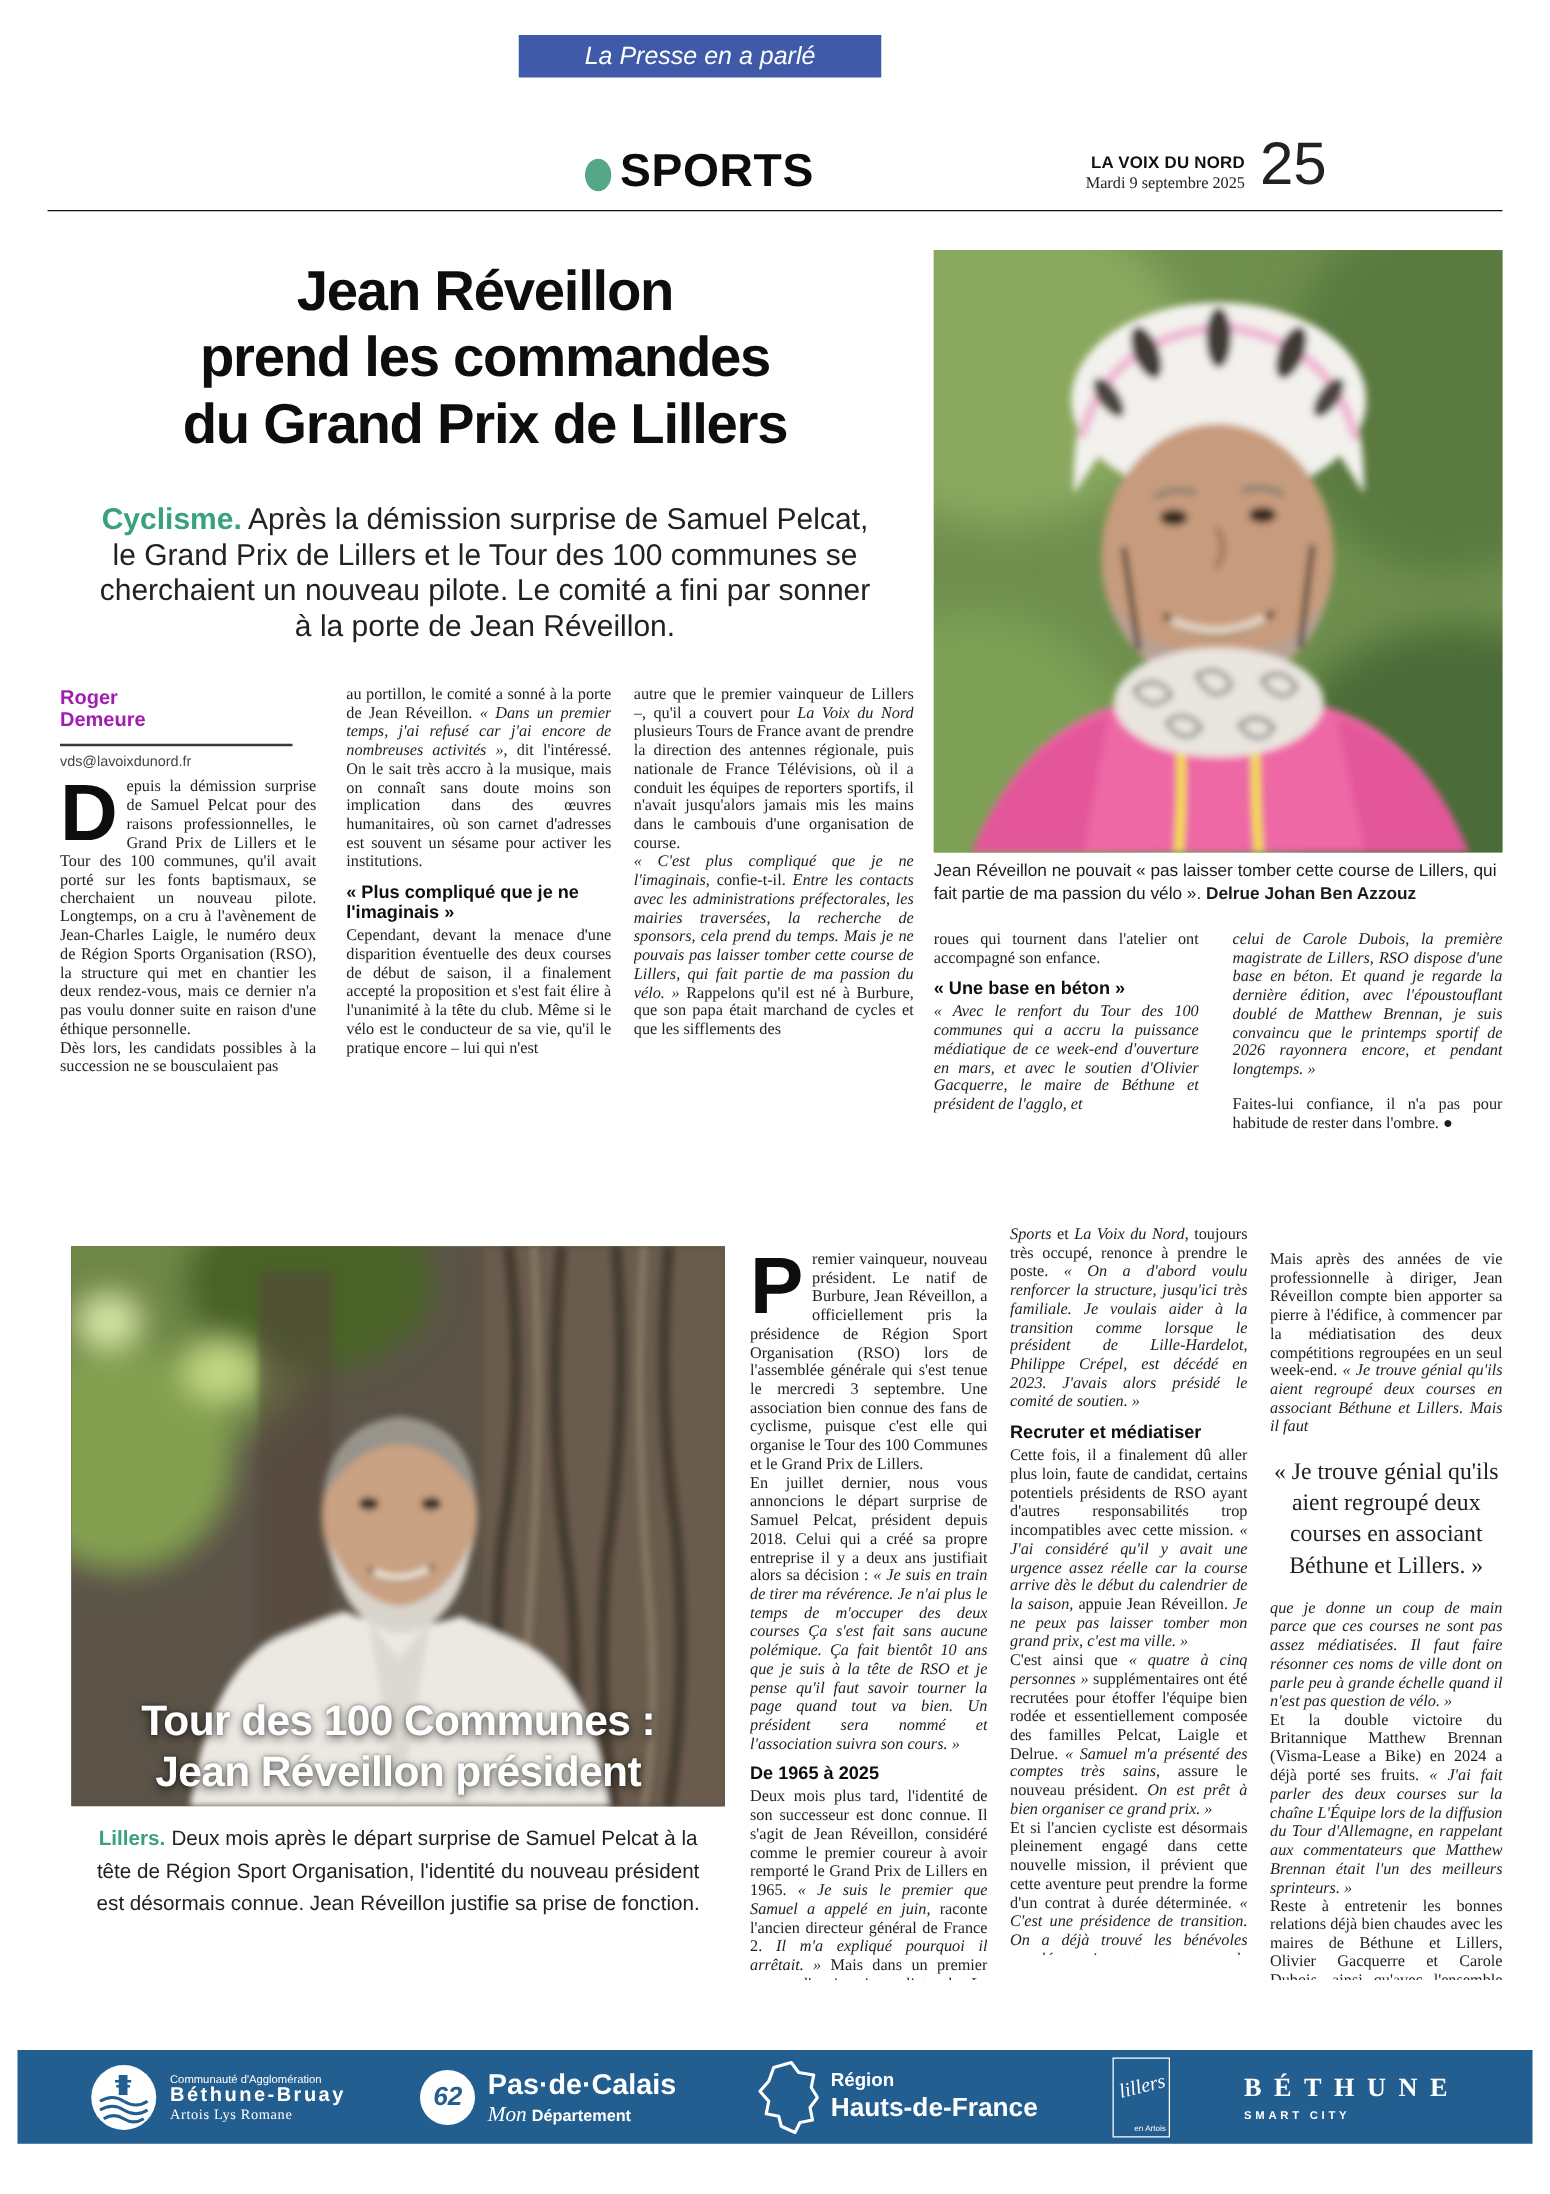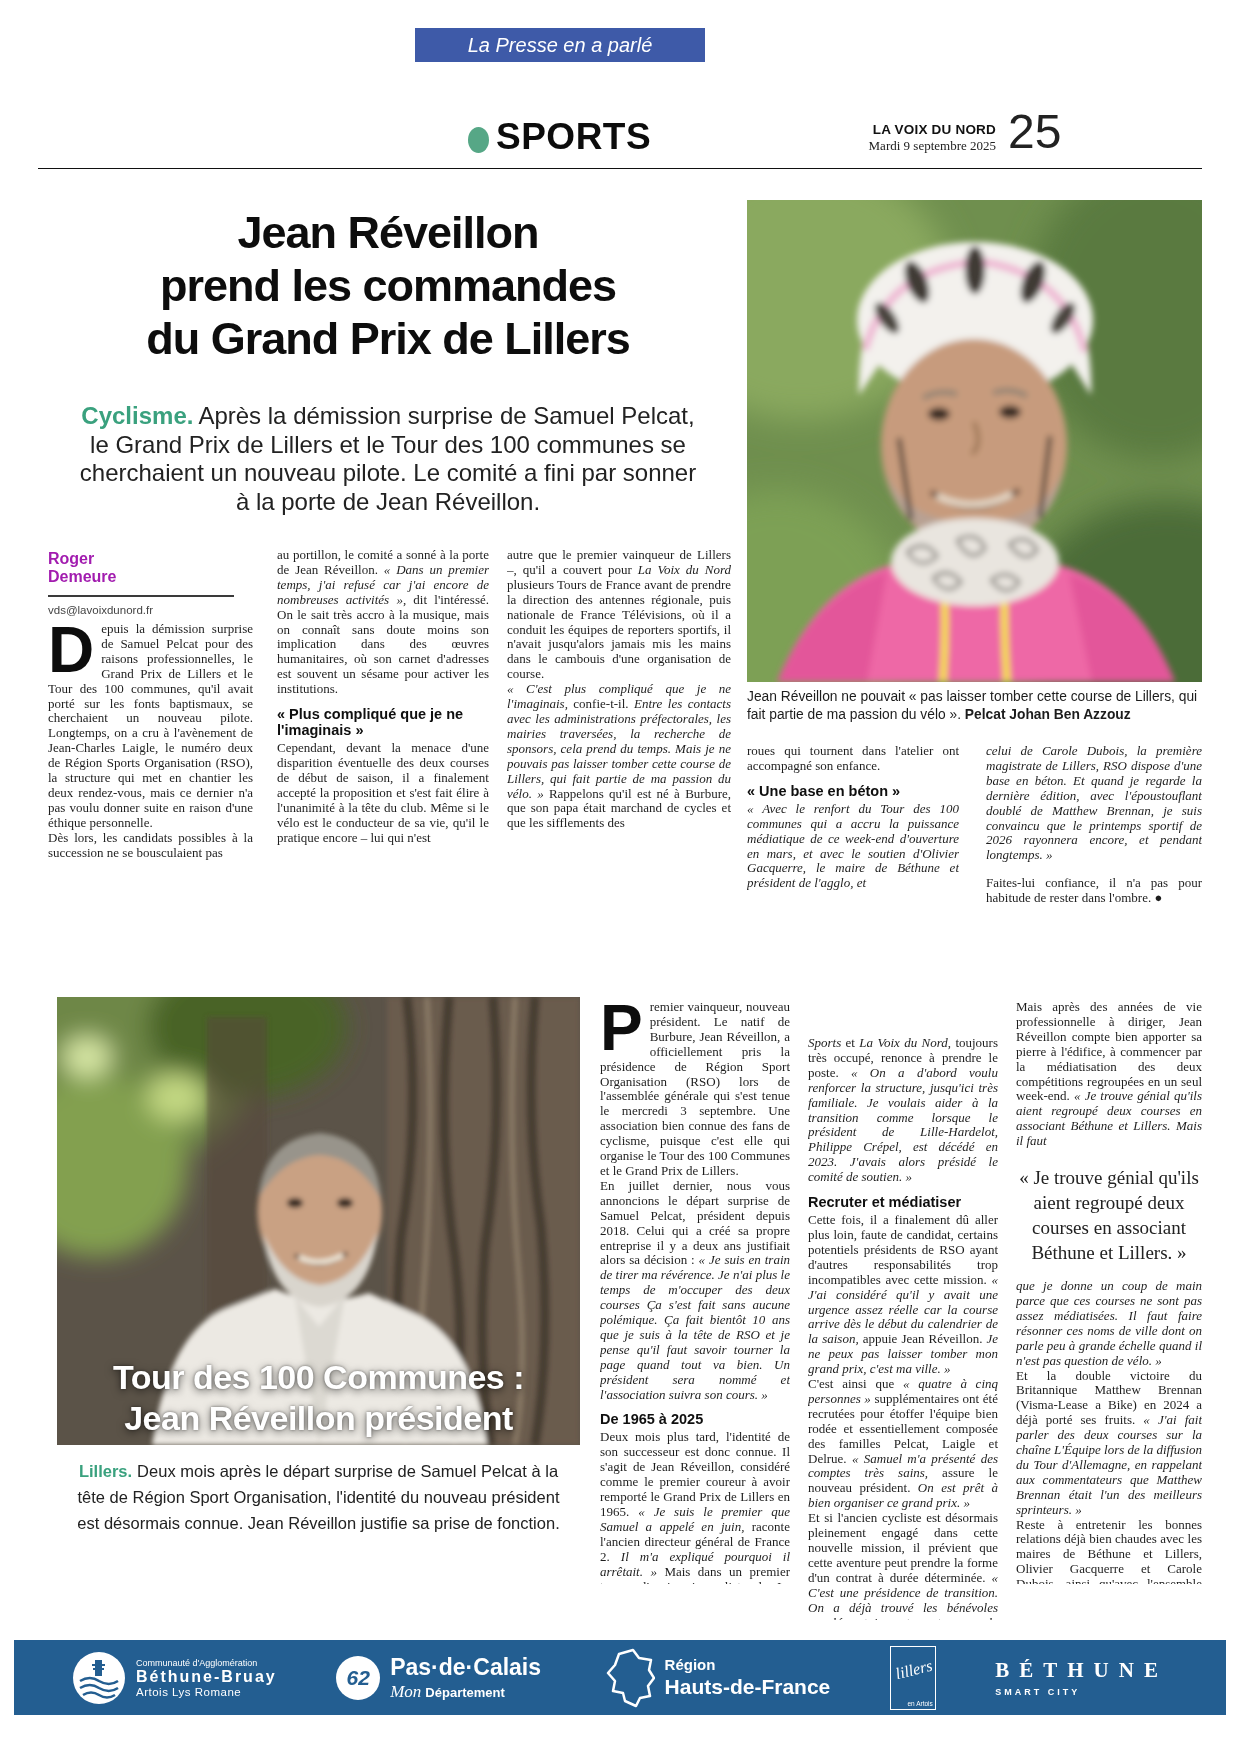--- a/index.html
+++ b/index.html
@@ -53,32 +53,32 @@
   .photo1{left:747px;top:200px;width:455px;height:482px;overflow:hidden;background:#6f8f4e;}
   .caption1{left:747px;top:688px;width:455px;font-size:13.8px;line-height:18px;color:#1c1c1c;}
 
   
   .photo2{left:57px;top:997px;width:523px;height:448px;overflow:hidden;background:#55503f;}
   .photo2-headline{position:absolute;left:0;bottom:6px;width:100%;text-align:center;
     font-weight:800;font-size:34px;line-height:41px;letter-spacing:-.5px;color:#fff;
     text-shadow:0 2px 8px rgba(0,0,0,.6),0 0 3px rgba(0,0,0,.45);}
   .lede2{left:67px;top:1458px;width:503px;margin:0;text-align:center;font-size:16.5px;line-height:26px;color:#222;}
   .a2c1{left:600px;top:1000px;width:190px;height:584px;overflow:hidden;}
-  .a2c2{left:808px;top:1036px;width:190px;height:584px;overflow:hidden;}
+  .a2c2{left:808px;top:980px;width:190px;height:584px;overflow:hidden;}
   .a2c3{left:1016px;top:1000px;width:186px;height:584px;overflow:hidden;}
   .pullquote{font-family:"Liberation Serif",serif;font-size:19px;line-height:25px;
     text-align:center;color:#222;margin:16px 0 14px 0;hyphens:none;}
 
   
   .footer-band{left:14px;top:1640px;width:1212px;height:75px;background:#235e91;color:#fff;
     display:flex;align-items:center;justify-content:space-between;padding:0 58px;box-sizing:border-box;}
   .flogo{display:flex;align-items:center;gap:10px;}
   .f-agglo-l1{font-size:9px;}
   .f-agglo-l2{font-size:16px;font-weight:800;letter-spacing:2px;}
-  .f-agglo-l3{font-size:11.5px;letter-spacing:.5px;}
+  .f-agglo-l3{font-size:11.5px;letter-spacing:.5px;font-family:Liberation Serif, serif;}
   .dept-circle{width:44px;height:44px;border-radius:50%;background:#fff;color:#235e91;
     display:flex;align-items:center;justify-content:center;font-size:21px;font-weight:800;font-style:italic;}
   .f-dept-name{font-size:23px;font-weight:800;}
   .f-dept-tag{font-size:13px;margin-top:1px;}
   .f-dept-script{font-family:"Liberation Serif",serif;font-style:italic;font-size:17px;margin-right:4px;}
   .f-dept-rest{font-weight:700;}
   .f-region-l1{font-size:15px;font-weight:800;}
   .f-region-l2{font-size:21px;font-weight:800;margin-top:2px;}
   .lillers-box{width:46px;height:64px;border:1.5px solid #fff;position:relative;box-sizing:border-box;}
   .lillers-script{position:absolute;left:2px;top:14px;width:42px;text-align:center;
@@ -180,21 +180,21 @@
         <path d="M30 482 Q75 372 168 360 L290 360 Q385 374 428 482 Z" fill="#ee67a6"></path>
         <path d="M30 482 Q70 392 140 372 L120 482 Z" fill="#e3569a"></path>
         <path d="M428 482 Q392 396 322 374 L345 482 Z" fill="#e3569a"></path>
         <path d="M196 368 Q200 420 196 482 M258 368 Q256 424 260 482" stroke="#f4e23e" stroke-width="7" fill="none"></path>
 
         <ellipse cx="228" cy="362" rx="84" ry="44" fill="#e9e5df"></ellipse>
         <path d="M160 352 q18 -14 30 4 q-16 16 -30 -4 M210 340 q20 -10 28 8 q-14 18 -28 -8 M262 344 q18 -12 28 6 q-12 16 -28 -6 M186 378 q16 -12 28 4 q-14 16 -28 -4 M244 380 q16 -12 28 2 q-12 18 -28 -2" stroke="#77736d" stroke-width="3" fill="none"></path>
       </g>
     </svg>
   </div>
-  <div class="abs caption1"><span class="seg-r">Jean Réveillon ne pouvait « pas laisser tomber cette course de Lillers, qui fait partie de ma passion du vélo ». </span><span class="seg-b">Pelcat Johan Ben Azzouz</span></div>
+  <div class="abs caption1"><span class="seg-r">Jean Réveillon ne pouvait « pas laisser tomber cette course de Lillers, qui fait partie de ma passion du vélo ». </span><span class="seg-b">Delrue Johan Ben Azzouz</span></div>
 
   <div class="abs bodycol a1c4">
     <p>roues qui tournent dans l'atelier ont accompagné son enfance.</p>
     <h3 class="subhead">« Une base en béton »</h3>
     <p><span class="seg-i">« Avec le renfort du Tour des 100 communes qui a accru la puissance médiatique de ce week-end d'ouverture en mars, et avec le soutien d'Olivier Gacquerre, le maire de Béthune et président de l'agglo, et</span></p>
   </div>
   <div class="abs bodycol a1c5">
     <p><span class="seg-i">celui de Carole Dubois, la première magistrate de Lillers, RSO dispose d'une base en béton. Et quand je regarde la dernière édition, avec l'époustouflant doublé de Matthew Brennan, je suis convaincu que le printemps sportif de 2026 rayonnera encore, et pendant longtemps. »</span></p>
     <p class="gap-top">Faites-lui confiance, il n'a pas pour habitude de rester dans l'ombre. ●</p>
   </div>

